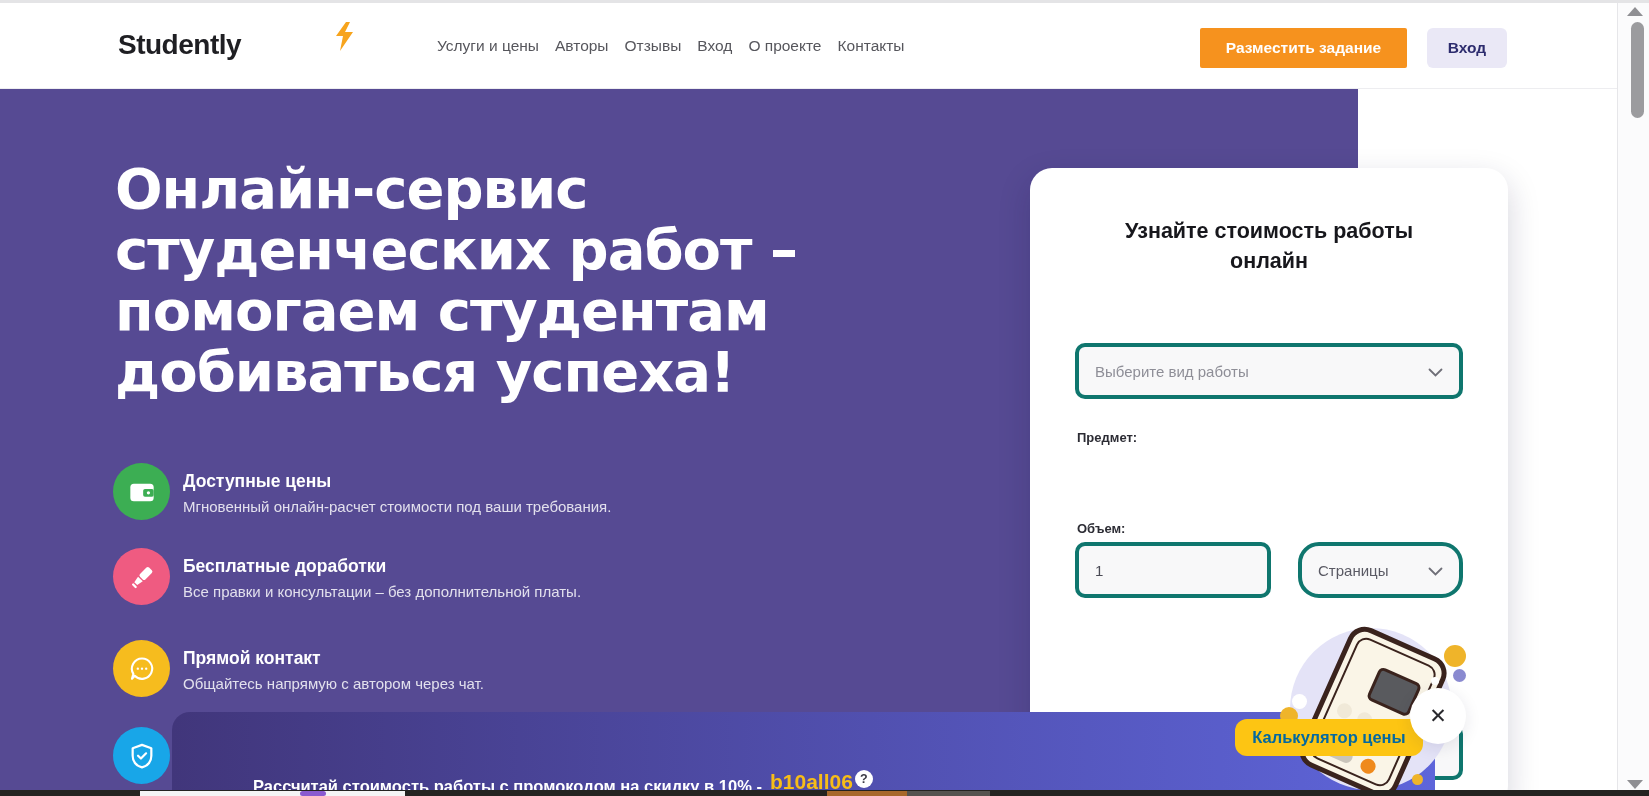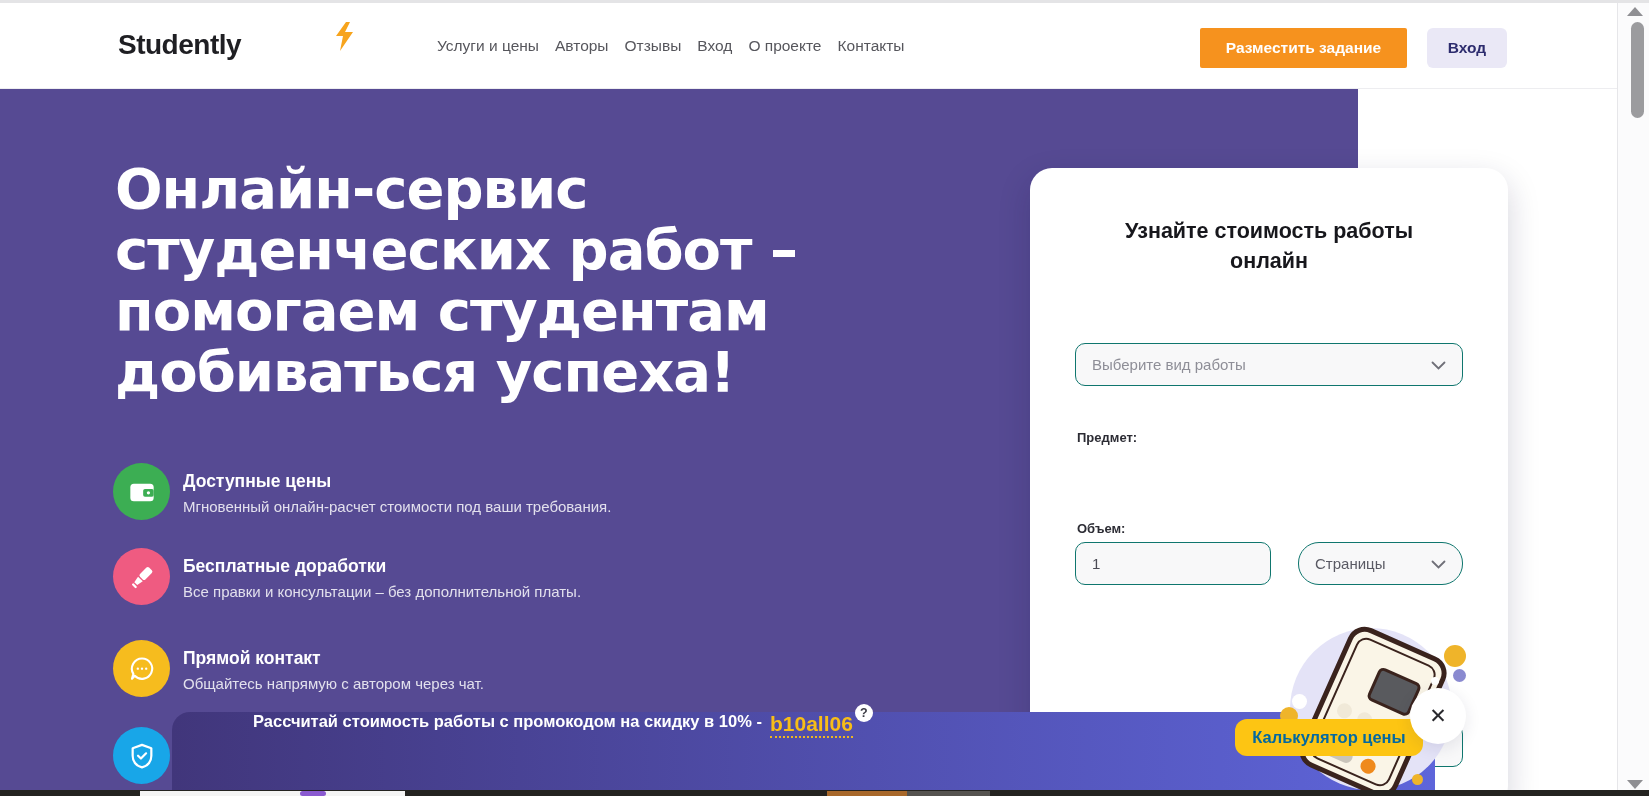--- a/index.html
+++ b/index.html
@@ -26,32 +26,32 @@
   .feature-icon{position:absolute;left:0;top:0;width:57px;height:57px;border-radius:50%;display:flex;align-items:center;justify-content:center;}
   .feature-title{position:absolute;left:70px;top:8px;margin:0;font-size:17.5px;font-weight:800;color:#ffffff;white-space:nowrap;}
   .feature-desc{position:absolute;left:70px;top:35px;margin:0;font-size:15px;color:rgba(255,255,255,0.83);white-space:nowrap;}
   .f-green{background:#3cae53;} .f-pink{background:#ef5b81;} .f-yellow{background:#f6bc1e;} .f-blue{background:#18a6e8;}
 
   
   .card{position:absolute;left:1030px;top:168px;width:478px;height:640px;background:#ffffff;border-radius:22px;box-shadow:0 12px 32px rgba(20,15,60,0.18);z-index:10;}
   .card-title{margin:0;position:absolute;left:59px;top:48px;width:360px;text-align:center;font-size:21.5px;line-height:30px;font-weight:800;color:#17171c;}
   .fgroup{position:absolute;left:45px;width:388px;}
   .flabel{font-size:13px;font-weight:700;color:#2c2c34;margin:0 0 6px 2px;}
-  .finput,.fselect{box-sizing:border-box;width:100%;height:43px;background:#f8f8f9;border:1px solid #0f766e;border-radius:10px;font-family:inherit;font-size:15px;color:#4b4b55;padding:0 16px;outline:none;}
+  .finput,.fselect{box-sizing:border-box;width:100%;height:56px;background:#f8f8f9;border:4px solid #0f766e;border-radius:10px;font-family:inherit;font-size:15px;color:#4b4b55;padding:0 16px;outline:none;}
   .finput::placeholder{color:#8e8e97;}
   .fselect{display:flex;align-items:center;justify-content:space-between;cursor:pointer;}
   .fselect .sel-text{color:#5a5a64;}
   .sel-placeholder{color:#8e8e97 !important;}
   .chev{flex:0 0 auto;margin-left:8px;}
   .vol-row{display:flex;}
   .vol-input{width:196px;}
   .vol-select{box-sizing:border-box;width:165px;margin-left:27px;border-radius:21px;}
 
   
-  .banner{position:absolute;left:172px;top:712px;width:1263px;height:84px;border-radius:18px 18px 0 0;background:linear-gradient(90deg,#41367b 0%,#5e65da 100%);z-index:30;display:flex;align-items:flex-start;padding-left:81px;box-sizing:border-box;}
+  .banner{position:absolute;left:172px;top:712px;width:1263px;height:84px;border-radius:18px 18px 0 0;background:linear-gradient(90deg,#41367b 0%,#5e65da 100%);z-index:30;display:flex;align-items:flex-end;padding-left:81px;box-sizing:border-box;}
   .banner-text{font-size:16.5px;font-weight:700;color:#ffffff;white-space:nowrap;}
   .promo-code{font-size:21px;font-weight:800;color:#f7bd17;border-bottom:2px dotted rgba(247,189,23,0.95);margin-left:8px;white-space:nowrap;cursor:pointer;}
   .help-bubble{display:inline-block;width:18px;height:18px;border-radius:50%;background:#ffffff;color:#3b3b44;font-size:12.5px;font-weight:700;text-align:center;line-height:18px;transform:translateY(-8px);margin-left:2px;cursor:pointer;}
 
   
   .calc-circle{position:absolute;left:1290px;top:628px;width:162px;height:162px;border-radius:50%;background:#e4e3f7;z-index:38;}
   .calc-body{position:absolute;left:1320px;top:636px;width:96px;height:142px;background:#faf5e7;border:5px solid #3a231d;border-radius:18px;transform:rotate(24deg);z-index:39;}
   .calc-inner{position:absolute;left:5px;top:5px;right:5px;bottom:5px;border:2px solid #3a231d;border-radius:11px;}
   .calc-screen{position:absolute;left:36px;top:26px;width:46px;height:36px;background:#595a5e;border:3px solid #3a231d;border-radius:6px;box-sizing:border-box;}
   .calc-key{position:absolute;width:15px;height:15px;border-radius:50%;background:#f0e9d8;}

